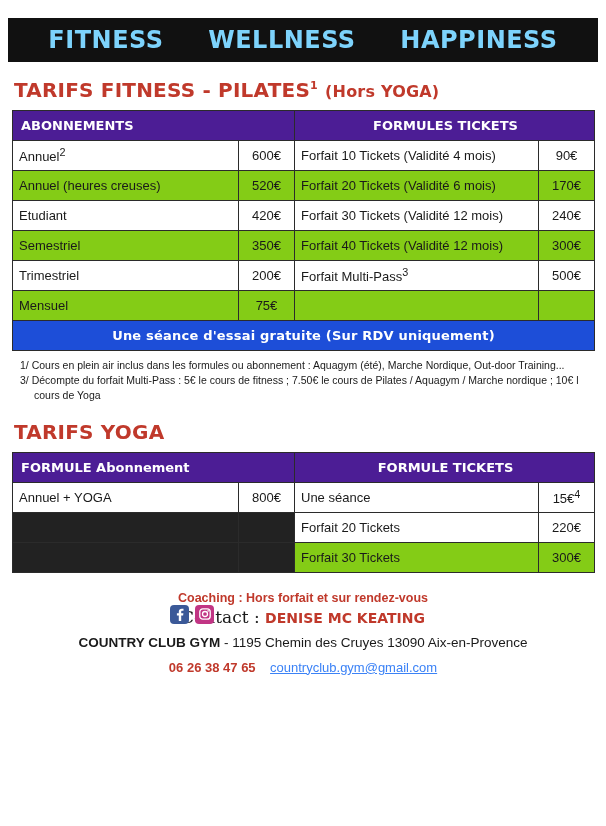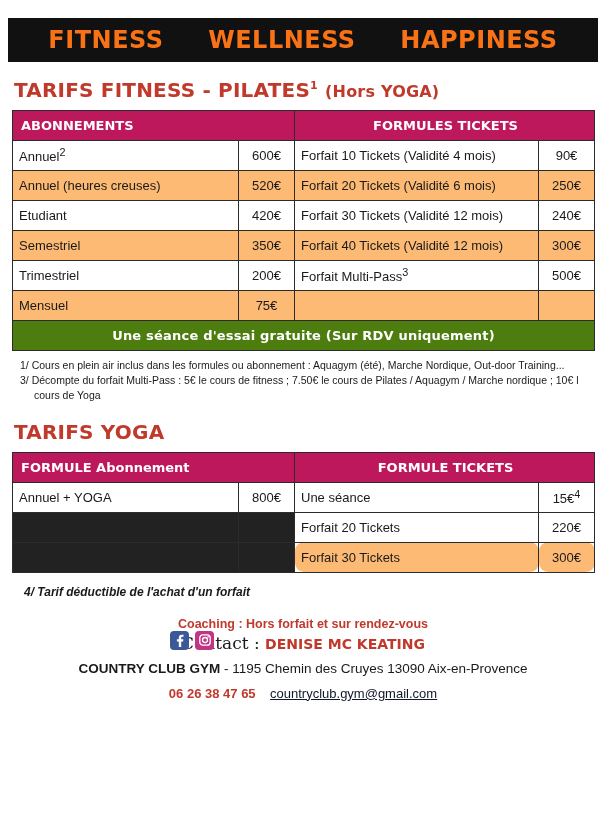--- a/index.html
+++ b/index.html
@@ -19,21 +19,21 @@
     position: relative;
     width: 606px;
     height: 826px;
     box-sizing: border-box;
   }
 
   
   .banner {
     margin: 18px 8px 0 8px;
     background: #111111;
-    color: #f97316;
+    color: #7dd3fc;
     height: 44px;
     display: flex;
     align-items: center;
     justify-content: space-around;
     padding: 0 18px;
   }
   .banner span {
     font-family: "DejaVu Sans", sans-serif;
     font-weight: bold;
     font-size: 24px;
@@ -66,46 +66,45 @@
     table-layout: fixed;
   }
   table.tar td, table.tar th {
     border: 1px solid #2b2b2b;
     font-size: 13px;
     padding: 5px 6px;
     vertical-align: middle;
     height: 19px;
   }
   .hdr {
-    background: #be185d;
+    background: #4c1d95;
     color: #ffffff;
     font-family: "DejaVu Sans", sans-serif;
     font-weight: bold;
     font-size: 15px;
     text-align: left;
     padding-left: 8px !important;
   }
   .hdr.center { text-align: center; }
   .shade {
-    background: #fdba74;
-    border-radius: 9px;
+    background: #84cc16;
   }
   .price {
     text-align: center;
     width: 54px;
   }
   .label-cell {
     text-align: left;
   }
   .empty-dark {
     background: #222222;
     border: 1px solid #222222;
   }
   .footrow {
-    background: #4d7c0f;
+    background: #1d4ed8;
     color: #ffffff;
     text-align: center;
     font-family: "DejaVu Sans", sans-serif;
     font-weight: bold;
     font-size: 14px;
     letter-spacing: 0.2px;
   }
 
   
   col.c1 { width: 226px; }
@@ -176,21 +175,21 @@
   }
   .addr .bold { font-weight: bold; }
   .lastline {
     text-align: center;
     margin-top: 10px;
     font-size: 13px;
     color: #c0392b;
     font-weight: bold;
   }
   .lastline .mail {
-    color: #0f172a;
+    color: #3b82f6;
     text-decoration: underline;
     font-weight: normal;
   }
   .social-wrap { position: relative; height: 22px; }
   .social-abs {
     position: absolute;
     left: 170px;
     top: 0;
     display: flex;
     gap: 6px;
@@ -229,21 +228,21 @@
         <td class="label-cell"><span>Annuel</span><sup>2</sup></td>
         <td class="price">600€</td>
         <td class="label-cell">Forfait 10 Tickets (Validité 4 mois)</td>
         <td class="price">90€</td>
       </tr>
 
       <tr class="shade">
         <td class="label-cell">Annuel (heures creuses)</td>
         <td class="price">520€</td>
         <td class="label-cell">Forfait 20 Tickets (Validité 6 mois)</td>
-        <td class="price">250€</td>
+        <td class="price">170€</td>
       </tr>
 
       <tr>
         <td class="label-cell">Etudiant</td>
         <td class="price">420€</td>
         <td class="label-cell">Forfait 30 Tickets (Validité 12 mois)</td>
         <td class="price">240€</td>
       </tr>
 
       <tr class="shade">
@@ -312,21 +311,20 @@
 
       <tr>
         <td class="empty-dark"></td>
         <td class="empty-dark"></td>
         <td class="label-cell shade">Forfait 30 Tickets</td>
         <td class="price shade">300€</td>
       </tr>
     </tbody>
   </table>
 
-  <div class="note4">4/ Tarif déductible de l'achat d'un forfait</div>
 
   <div class="coaching">Coaching : Hors forfait et sur rendez-vous</div>
 
   <div class="social-wrap">
     <div class="social-abs">
       <span class="soc fb">
         <svg width="11" height="13" viewBox="0 0 11 13" aria-hidden="true">
           <path d="M7.2 13V7.4h1.9l.3-2.2H7.2V3.9c0-.6.2-1.1 1.1-1.1h1.2V.8C9.2.7 8.5.7 7.8.7 6 .7 4.8 1.8 4.8 3.7v1.5H2.9v2.2h1.9V13z" fill="#ffffff"></path>
         </svg>
       </span>

